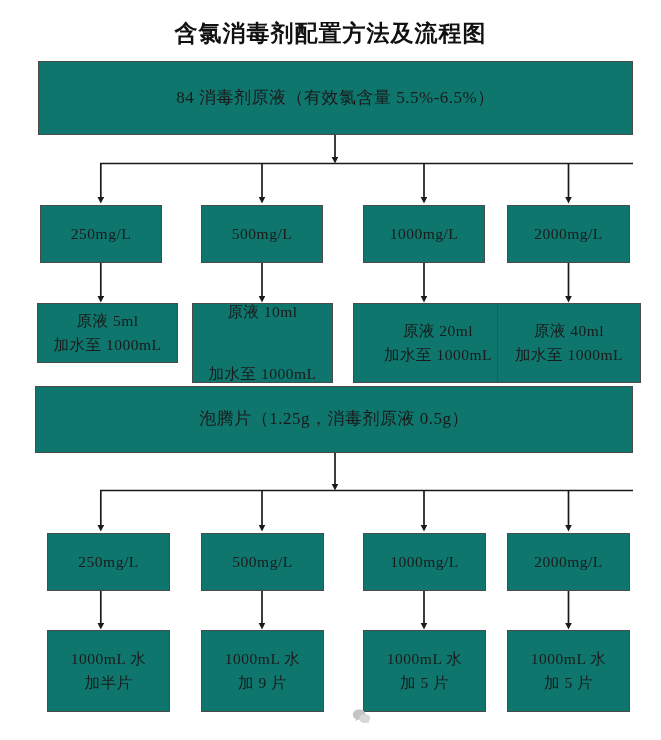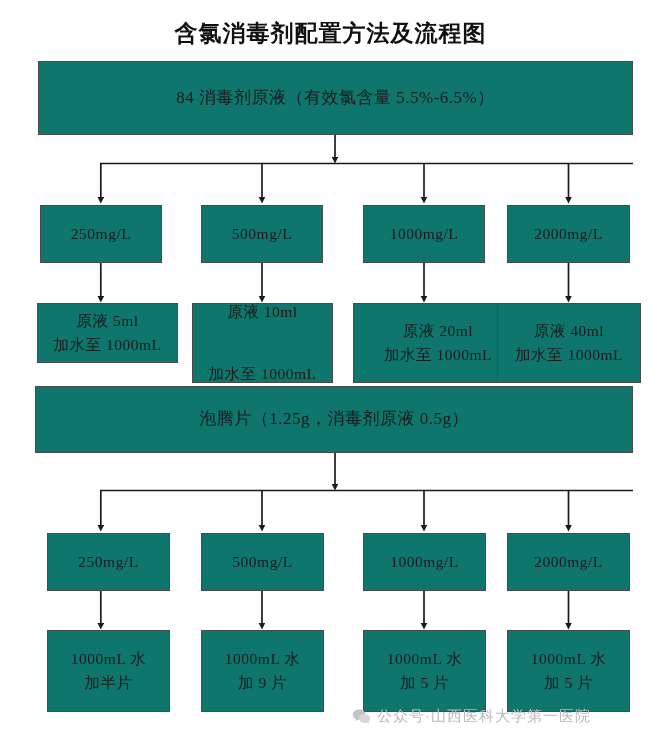--- a/index.html
+++ b/index.html
@@ -192,16 +192,15 @@
     <span class="line2">加 5 片</span>
   </div>
 
   <div class="watermark">
     <svg class="wm-icon" viewBox="0 0 24 24" xmlns="http://www.w3.org/2000/svg">
       <ellipse cx="9" cy="9.4" rx="8" ry="6.6" fill="#c4c4c4"></ellipse>
       <path d="M5.5 14.5 L4 18 L7.8 15.8 Z" fill="#c4c4c4"></path>
       <ellipse cx="16" cy="14.5" rx="7" ry="5.8" fill="#d8d8d8"></ellipse>
       <path d="M20.5 18.8 L22 21.6 L18.6 20.2 Z" fill="#d8d8d8"></path>
     </svg>
-    <span>公众号·山西医科大学第一医院</span>
   </div>
 
 </div>
 
 </body></html>

